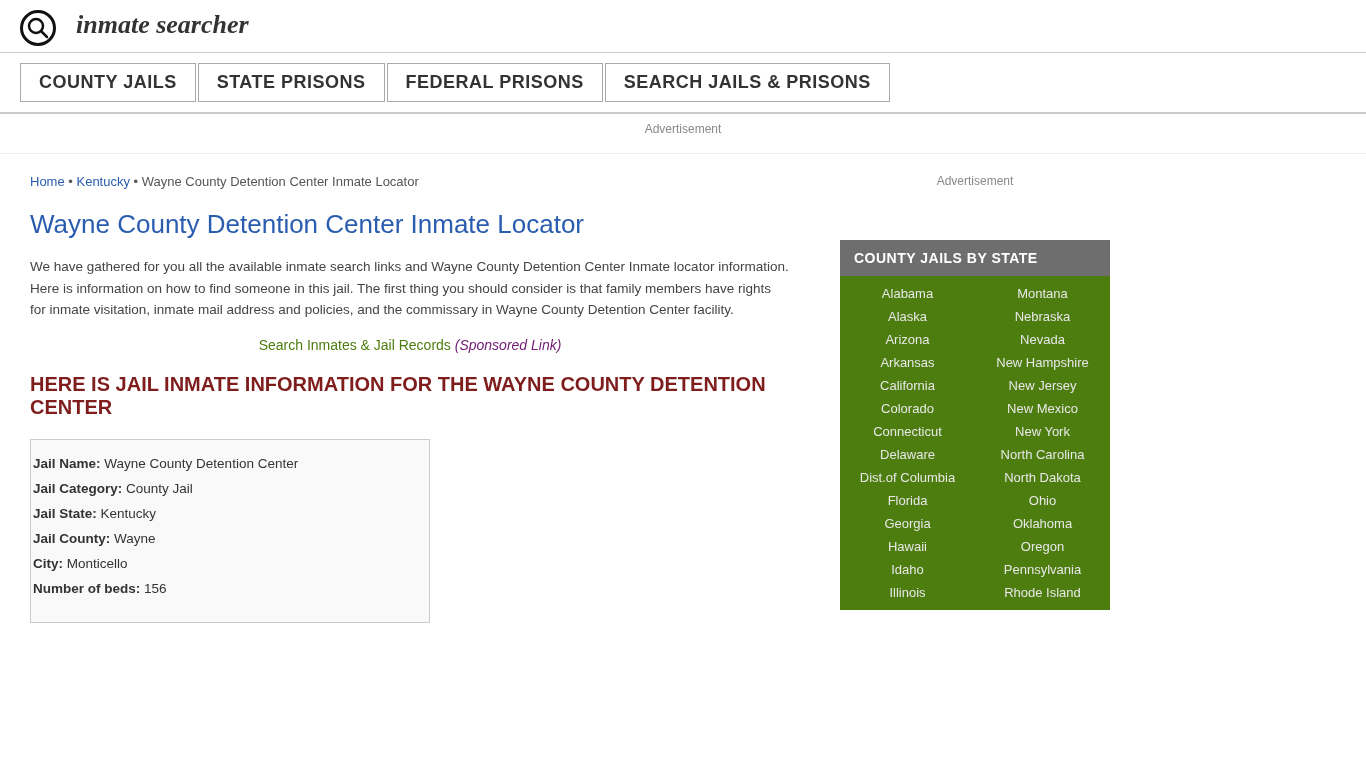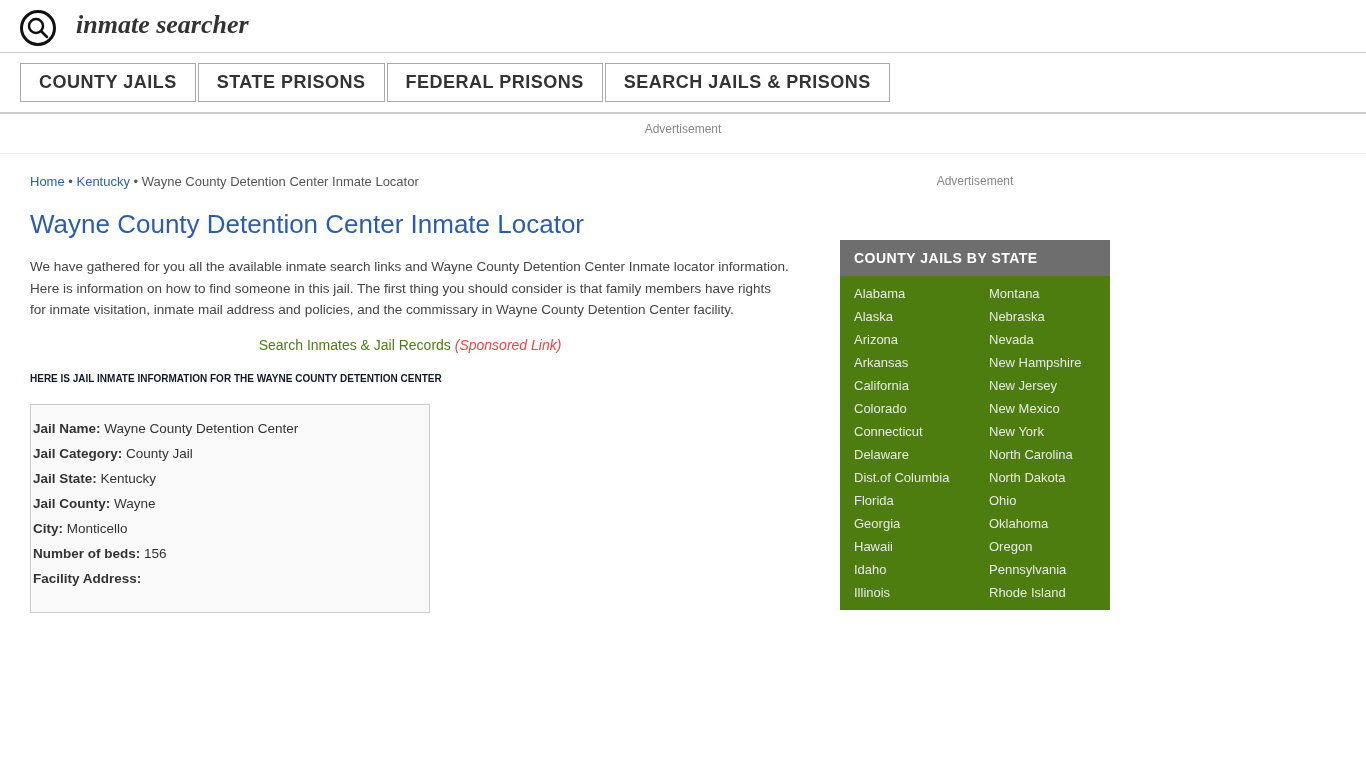--- a/index.html
+++ b/index.html
@@ -24,38 +24,38 @@
     #main-layout { display: flex; padding: 0; }
 
     
     #content { flex: 1; padding: 20px 30px; max-width: 820px; }
     #breadcrumb { font-size: 13px; color: #555; margin-bottom: 20px; }
     #breadcrumb a { color: #2a5db0; text-decoration: none; }
     #page-title { font-size: 26px; color: #2a5db0; margin-bottom: 16px; font-weight: normal; }
     #intro-text { font-size: 13.5px; line-height: 1.6; color: #444; margin-bottom: 16px; }
     #sponsored-link { text-align: center; margin: 12px 0 20px 0; font-size: 14px; }
     #sponsored-link a { color: #4d7c0f; font-weight: normal; text-decoration: none; }
-    #sponsored-label { color: #ef4444; font-style: italic; }
+    #sponsored-label { color: #701a75; font-style: italic; }
 
-    #section-heading { font-size: 10px; font-weight: bold; color: #0f172a; margin-bottom: 20px; text-transform: uppercase; }
+    #section-heading { font-size: 20px; font-weight: bold; color: #7f1d1d; margin-bottom: 20px; text-transform: uppercase; }
 
     
     #jail-info-box { border: 1px solid #ccc; padding: 16px 2px; background: #f9f9f9; max-width: 400px; }
     .info-row { margin-bottom: 10px; font-size: 13.5px; }
     .info-label { font-weight: bold; }
     .info-value { color: #333; }
 
     
     #sidebar { width: 310px; min-width: 290px; padding: 10px 20px; }
     #sidebar-ad { text-align: center; color: #888; font-size: 12px; margin-bottom: 16px; min-height: 60px; padding: 10px; }
 
     
     #state-list-box { background: #4d7c0f; padding: 0; }
     #state-list-header { background: #6e6e6e; color: #fff; font-weight: bold; font-size: 14px; padding: 10px 14px; letter-spacing: 0.5px; }
-    #state-list-grid { display: grid; grid-template-columns: 1fr 1fr; padding: 6px 0; }
+    #state-list-grid { display: grid; grid-template-columns: 1fr 1fr; padding: 6px 0; text-align: center; }
     .state-item { color: #e8e8e8; font-size: 13px; padding: 4px 14px; cursor: pointer; }
   </style>
 </head>
 <body>
 
 <div id="header">
   <div id="logo-area">
     <div id="logo-icon">
       <svg width="22" height="22" viewBox="0 0 22 22">
         <circle cx="9" cy="9" r="7" fill="none" stroke="#111" stroke-width="2.5"></circle>
@@ -120,24 +120,20 @@
         <span class="info-value">Wayne</span>
       </div>
       <div class="info-row">
         <span class="info-label">City:</span>
         <span class="info-value">Monticello</span>
       </div>
       <div class="info-row">
         <span class="info-label">Number of beds:</span>
         <span class="info-value">156</span>
       </div>
-      <div class="info-row">
-        <span class="info-label">Facility Address:</span>
-        <span class="info-value"></span>
-      </div>
     </div>
 
   </div>
 
   <div id="sidebar">
 
     <div id="sidebar-ad">
       <span>Advertisement</span>
     </div>
 

